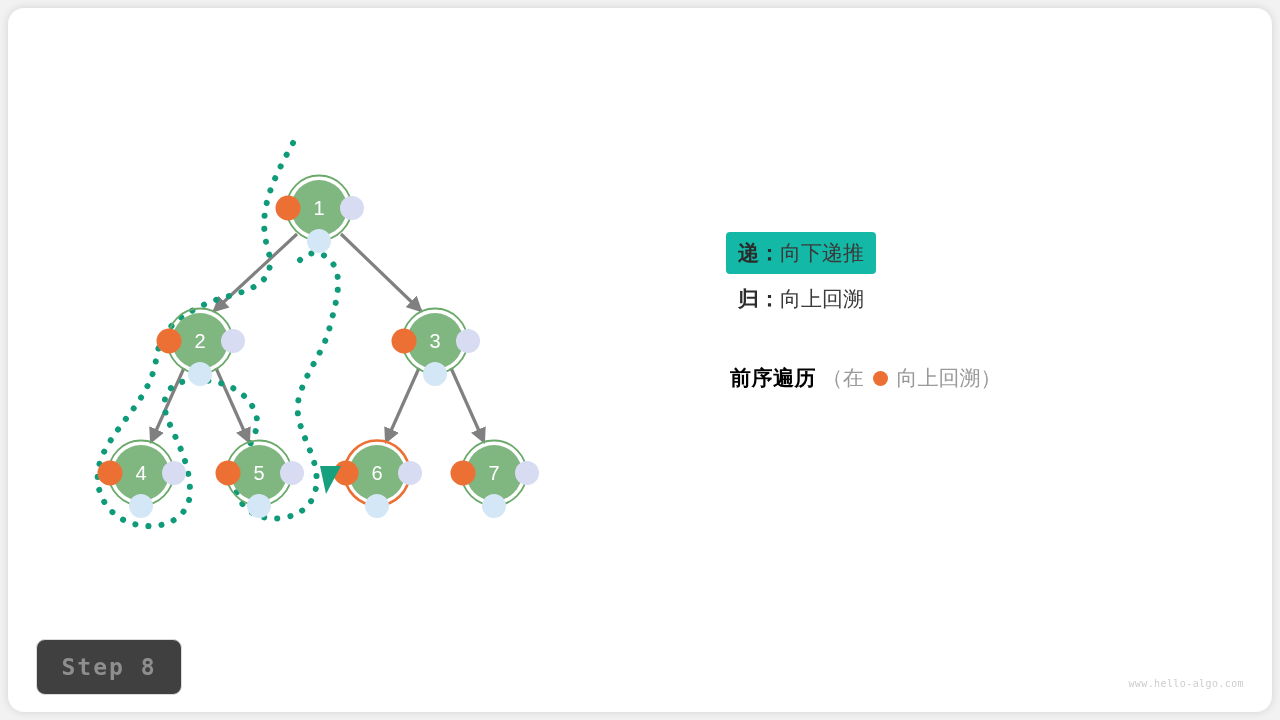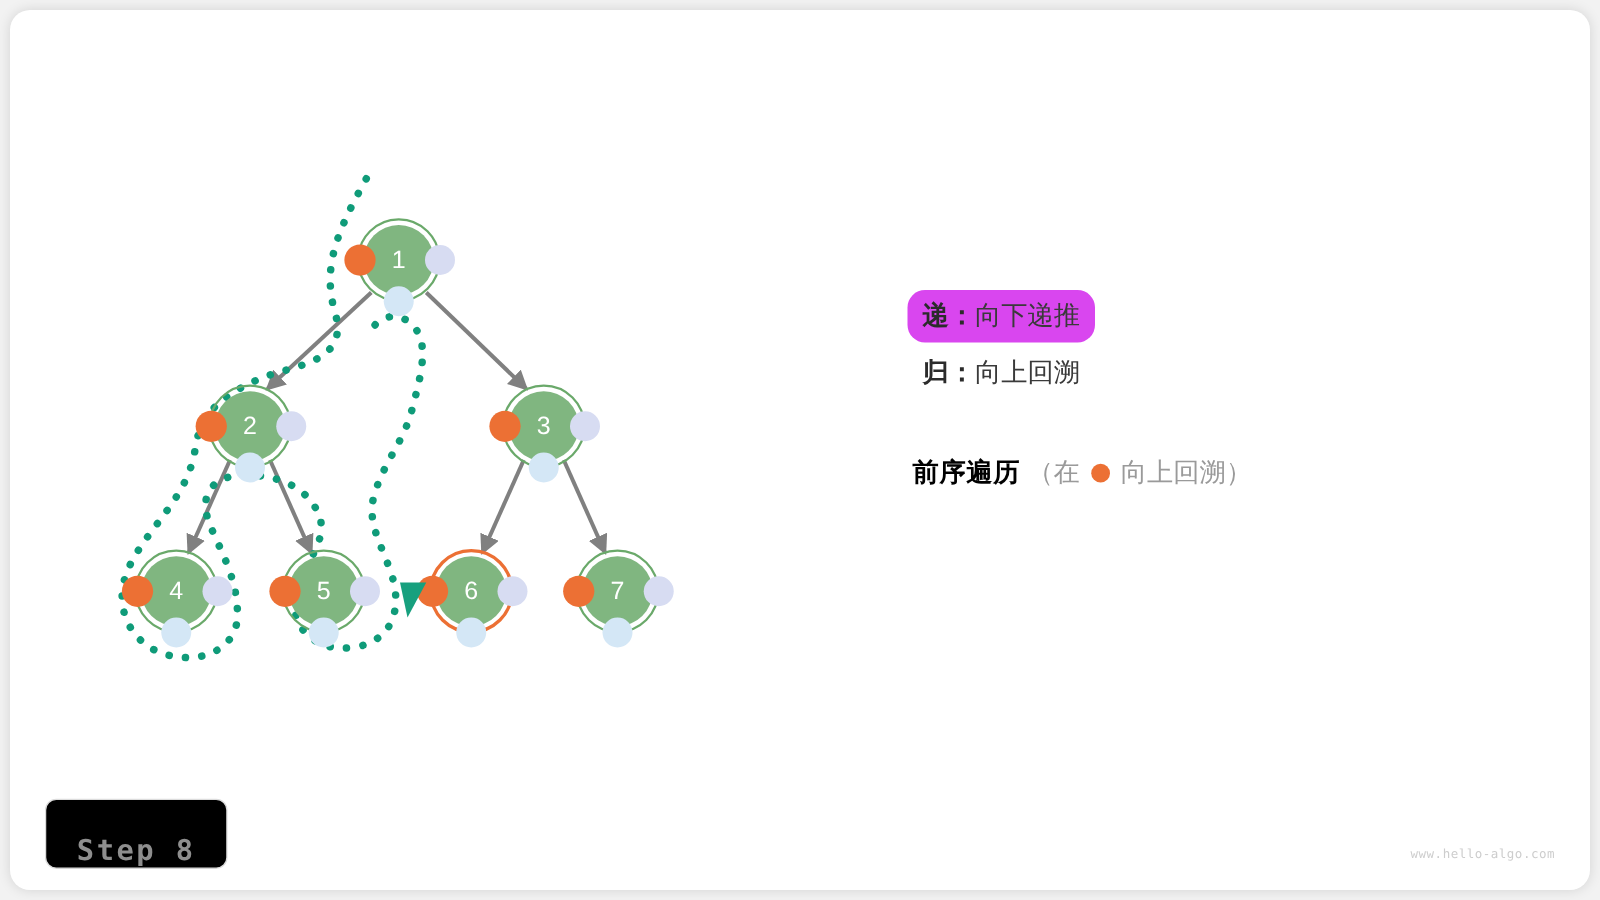--- a/index.html
+++ b/index.html
@@ -52,23 +52,23 @@
   }
   .legend-line .kw {
     font-weight: bold;
   }
   .legend-line .body {
     font-weight: normal;
     color: #3a3a3a;
   }
   #legend-recurse {
     display: inline-block;
-    background: #d946ef;
+    background: #14b8a6;
     padding: 10px 12px 11px 12px;
-    border-radius: 14px;
+    border-radius: 4px;
   }
   #legend-return {
     display: inline-block;
     padding: 10px 12px 11px 12px;
   }
 
   #order-title {
     position: absolute;
     left: 730px;
     top: 364px;
@@ -111,23 +111,23 @@
 
   
   #step-badge {
     position: absolute;
     left: 36px;
     top: 639px;
     width: 144px;
     height: 54px;
     border: 1px solid #dcdcdc;
     border-radius: 9px;
-    background: #000000;
+    background: #404040;
     display: flex;
-    align-items: flex-end;
+    align-items: center;
     justify-content: center;
   }
   #step-badge .label {
     font-family: "DejaVu Sans Mono", "Liberation Mono", monospace;
     font-size: 23px;
     font-weight: bold;
     color: #8e8e8e;
     letter-spacing: 2px;
   }
 

